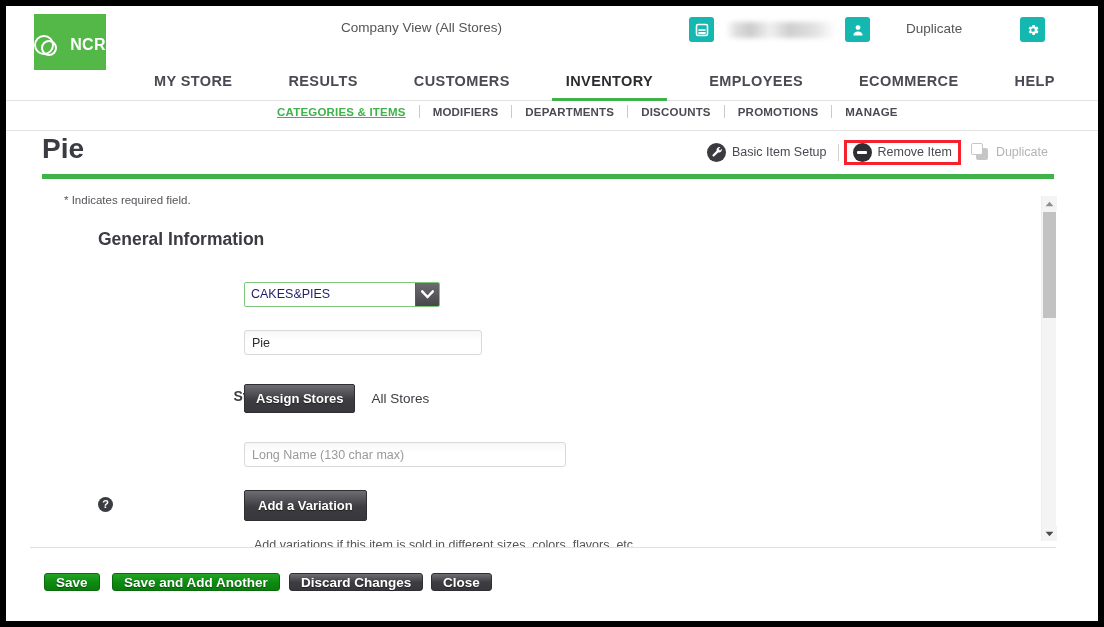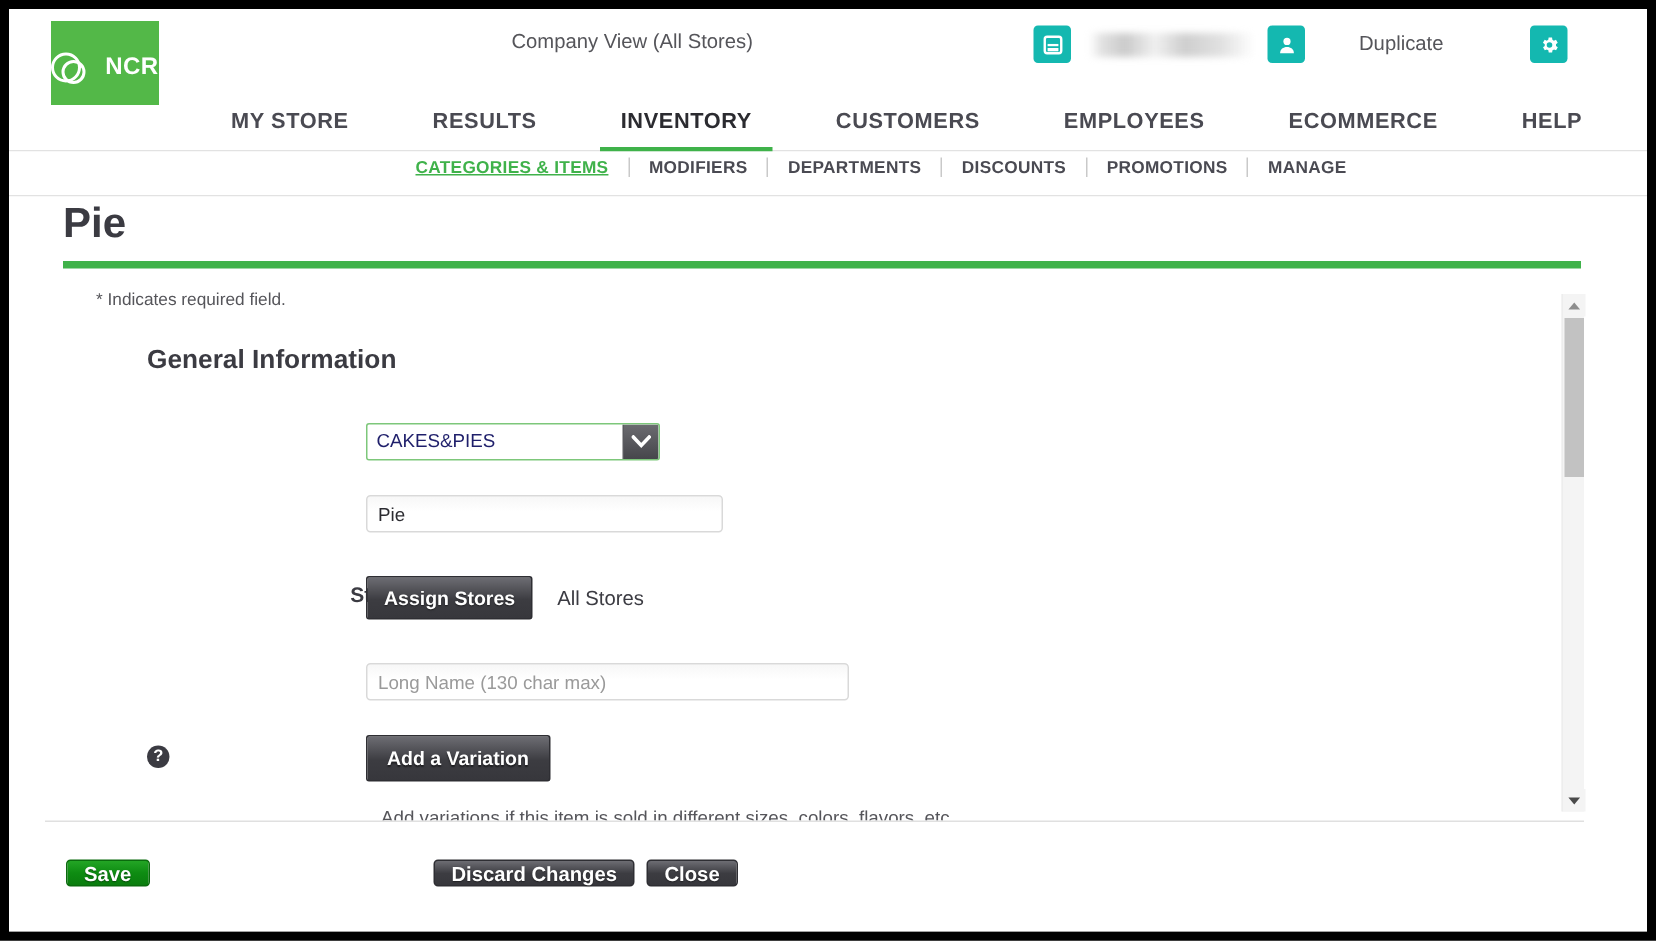--- a/index.html
+++ b/index.html
@@ -467,22 +467,22 @@
       <svg width="14" height="14" viewBox="0 0 24 24" aria-hidden="true">
         <path fill="#fff" d="M19.4 13a7.6 7.6 0 0 0 0-2l2-1.6-2-3.4-2.4 1a7.6 7.6 0 0 0-1.7-1l-.4-2.6h-3.9L10.6 6a7.6 7.6 0 0 0-1.7 1l-2.4-1-2 3.4L6.6 11a7.6 7.6 0 0 0 0 2l-2 1.6 2 3.4 2.4-1a7.6 7.6 0 0 0 1.7 1l.4 2.6h3.9l.4-2.6a7.6 7.6 0 0 0 1.7-1l2.4 1 2-3.4zM12 15.2A3.2 3.2 0 1 1 15.2 12 3.2 3.2 0 0 1 12 15.2z"></path>
       </svg>
     </div>
   </div>
 
   <div class="mainnav">
     <div class="mainnav-inner">
       <div class="mainnav-item">MY STORE</div>
       <div class="mainnav-item">RESULTS</div>
+      <div class="mainnav-item">CUSTOMERS</div>
       <div class="mainnav-item active">INVENTORY</div>
-      <div class="mainnav-item">CUSTOMERS</div>
       <div class="mainnav-item">EMPLOYEES</div>
       <div class="mainnav-item">ECOMMERCE</div>
       <div class="mainnav-item">HELP</div>
     </div>
   </div>
 
   <div class="subnav">
     <div class="subnav-inner">
       <div class="subnav-item active">CATEGORIES &amp; ITEMS</div>
       <div class="subnav-sep"></div>
@@ -494,20 +494,47 @@
       <div class="subnav-sep"></div>
       <div class="subnav-item">PROMOTIONS</div>
       <div class="subnav-sep"></div>
       <div class="subnav-item">MANAGE</div>
     </div>
   </div>
 
   <div class="titlerow">
     <div class="page-title">Pie</div>
 
+    <div class="actions">
+      <div class="action">
+        <span class="ico-wrench">
+          <svg width="12" height="12" viewBox="0 0 24 24" aria-hidden="true">
+            <path fill="#fff" d="M21.7 5.3l-3.6 3.6-2.9-2.9 3.6-3.6a6 6 0 0 0-7.6 7.3L3.3 17.5a1.8 1.8 0 0 0 0 2.6l.6.6a1.8 1.8 0 0 0 2.6 0l7.8-7.9a6 6 0 0 0 7.4-7.5z"></path>
+          </svg>
+        </span>
+        <span>Basic Item Setup</span>
+      </div>
+
+      <div class="act-sep"></div>
+
+      <div class="action highlighted">
+        <span class="ico-remove">
+            <i></i>
+          </span>
+        <span>Remove Item</span>
+      </div>
+
+      <div class="action disabled">
+        <span class="ico-dup">
+          <span class="b b2"></span>
+            <span class="b b1"></span>
+        </span>
+        <span>Duplicate</span>
+      </div>
+    </div>
   </div>
 
   <div class="greenbar"></div>
 
   <div class="panel">
     <div class="panel-body">
 
       <div class="required-note">* Indicates required field.</div>
       <div class="section-title">General Information</div>
 
@@ -570,17 +597,18 @@
             <path d="M4.5 5.3 L0.6 0.7 L8.4 0.7 Z" fill="#4a4a4a"></path>
           </svg>
       </div>
     </div>
   </div>
 
   <div class="panel-divider"></div>
 
   <div class="footer">
     <button class="fbtn green" id="btn-save">Save</button>
+    <button class="fbtn green" id="btn-save-add">Save and Add Another</button>
     <button class="fbtn grey" id="btn-discard">Discard Changes</button>
     <button class="fbtn grey" id="btn-close">Close</button>
   </div>
 
 </div>
 
 </body></html>

